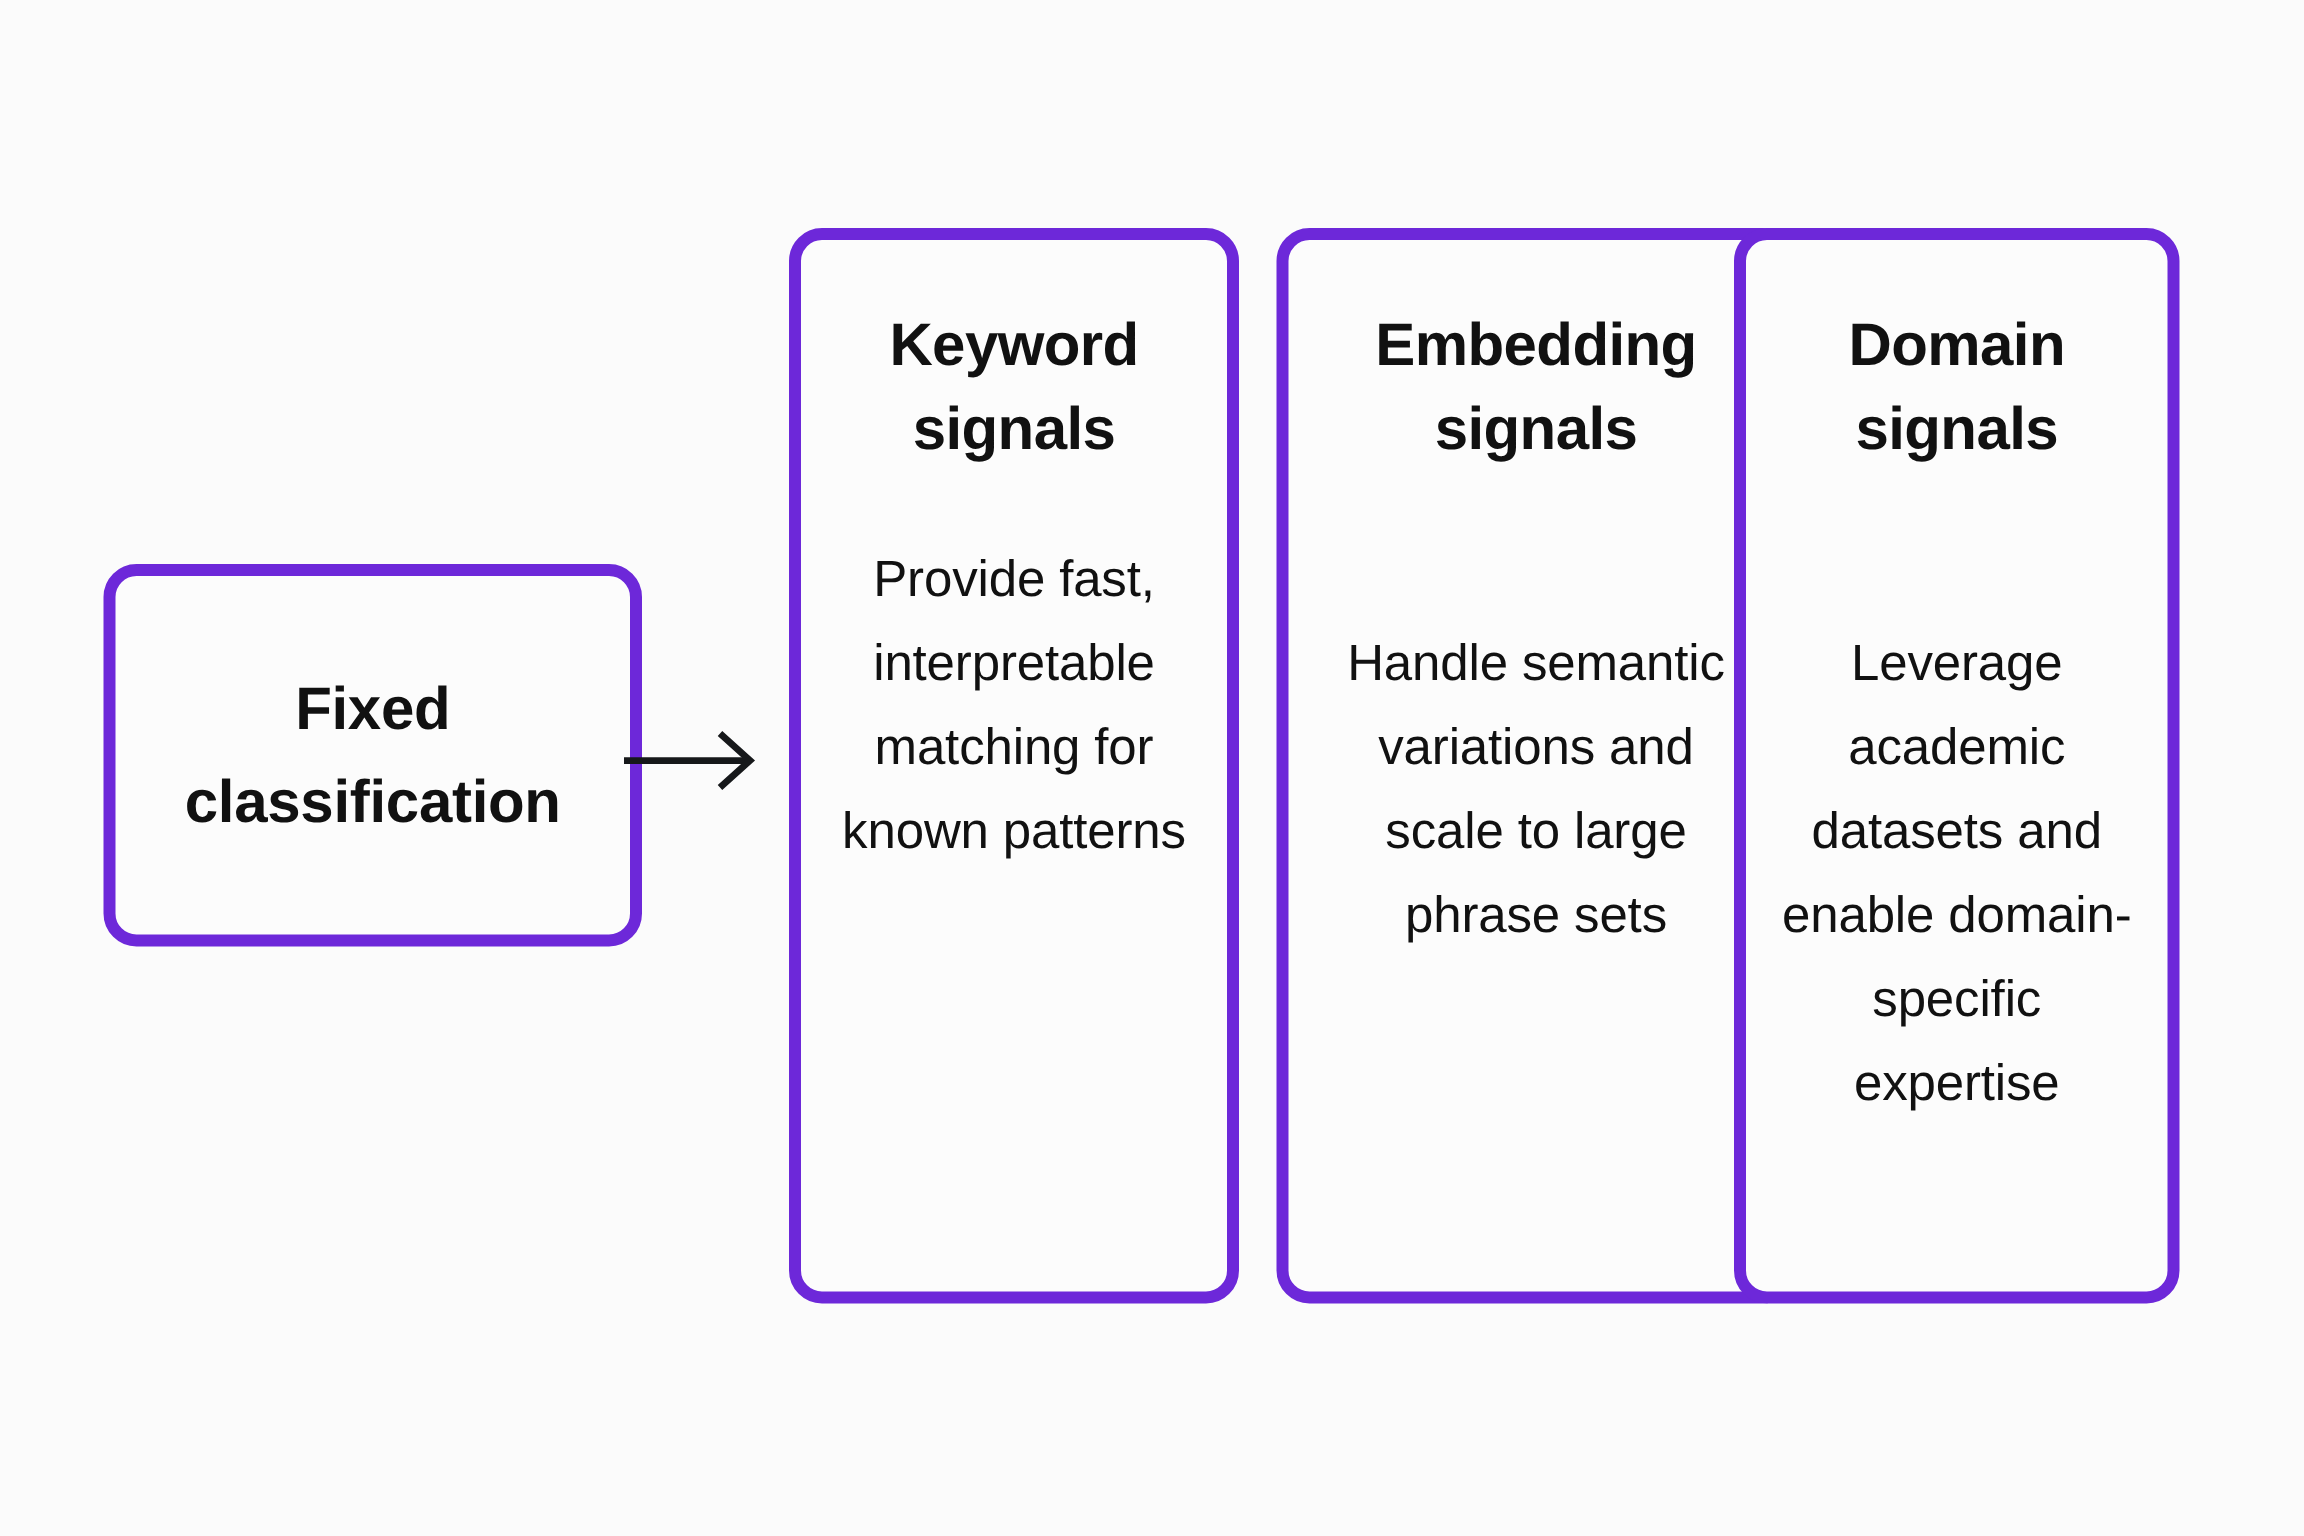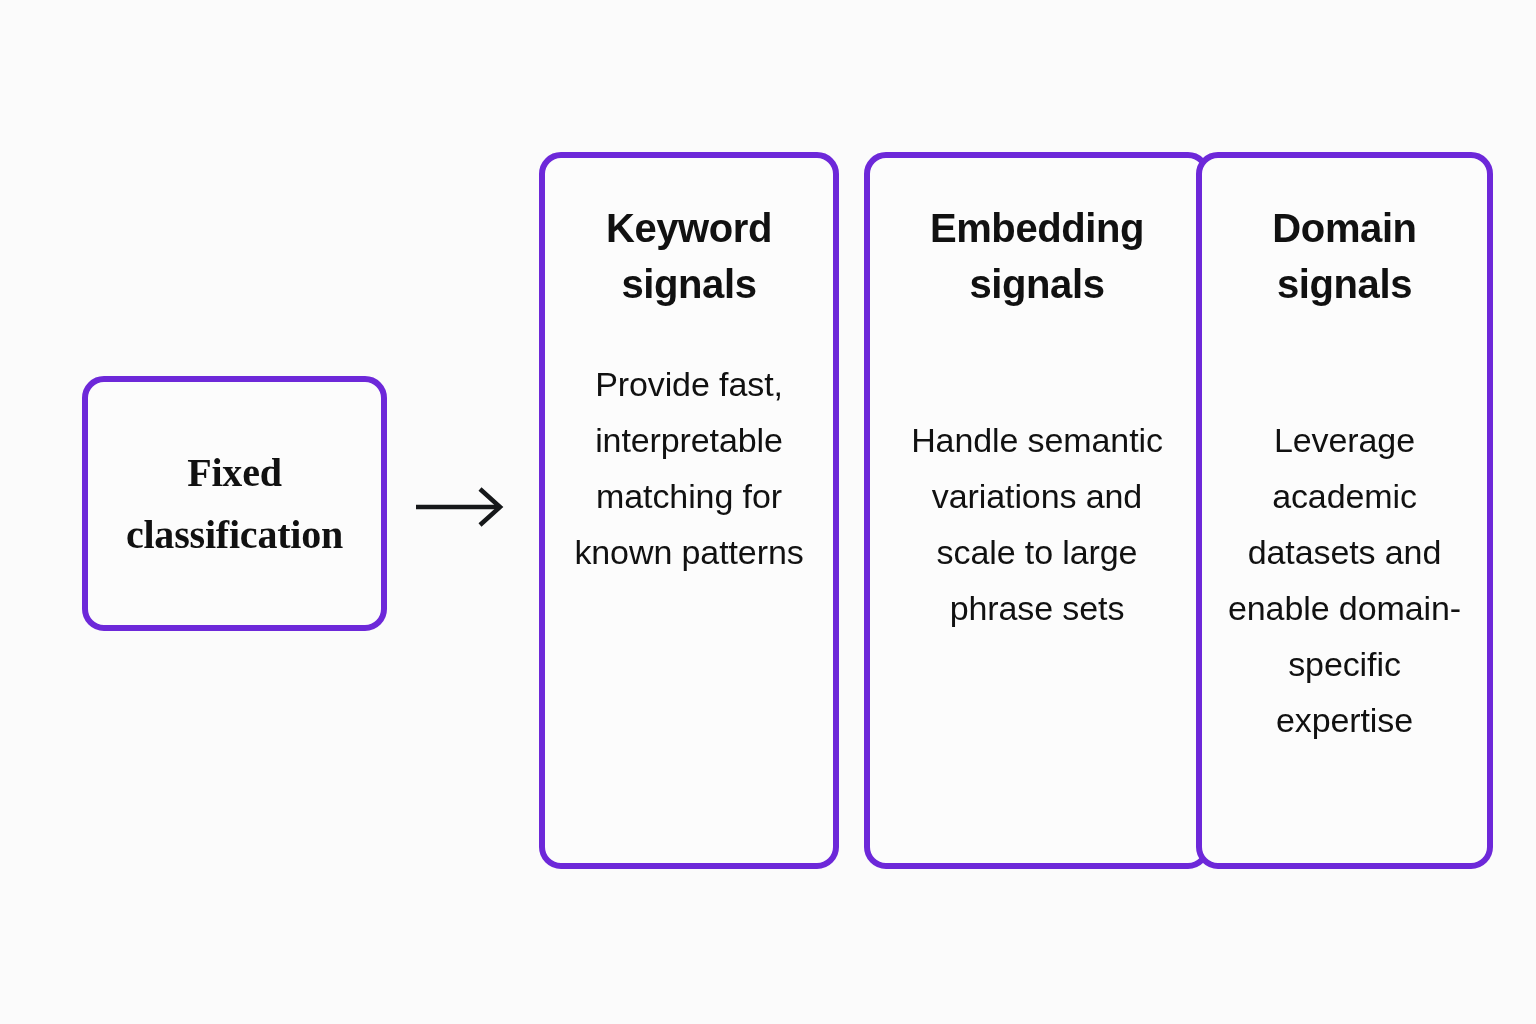--- a/index.html
+++ b/index.html
@@ -20,36 +20,34 @@
     position: relative;
     width: 1536px;
     height: 1024px;
   }
 
   
   .node {
     position: absolute;
     box-sizing: border-box;
     background: #fcfcfc;
-    border: 6px solid #6d28d9;
+    border: 8px solid #6d28d9;
     display: flex;
     flex-direction: column;
     align-items: center;
-    margin-left: 13px;
   }
 
   
   .node-source {
     left: 69px;
     top: 376px;
-    width: 305px;
+    width: 359px;
     height: 255px;
     border-radius: 22px;
     justify-content: center;
-    font-family: Liberation Serif, serif;
   }
   .node-source .node-title {
     font-size: 40px;
     font-weight: bold;
     line-height: 62px;
     text-align: center;
     letter-spacing: -0.2px;
     white-space: pre-line;
   }
 
@@ -74,21 +72,21 @@
     font-weight: normal;
     line-height: 56px;
     text-align: center;
     letter-spacing: -0.1px;
     margin: 0;
     word-break: normal;
   }
 
   .col-keyword   { left: 526px;  width: 300px; }
   .col-embedding { left: 851px;  width: 346px; }
-  .col-domain    { left: 1183px; width: 297px; }
+  .col-domain    { left: 1156px; width: 297px; }
 
   .col-keyword .node-body   { margin-top: 44px; padding: 0 4px; }
   .col-embedding .node-body { margin-top: 100px; padding: 0 10px; }
   .col-domain .node-body    { margin-top: 100px; padding: 0 0px; }
 
   
   .connector {
     position: absolute;
     left: 410px;
     top: 482px;

